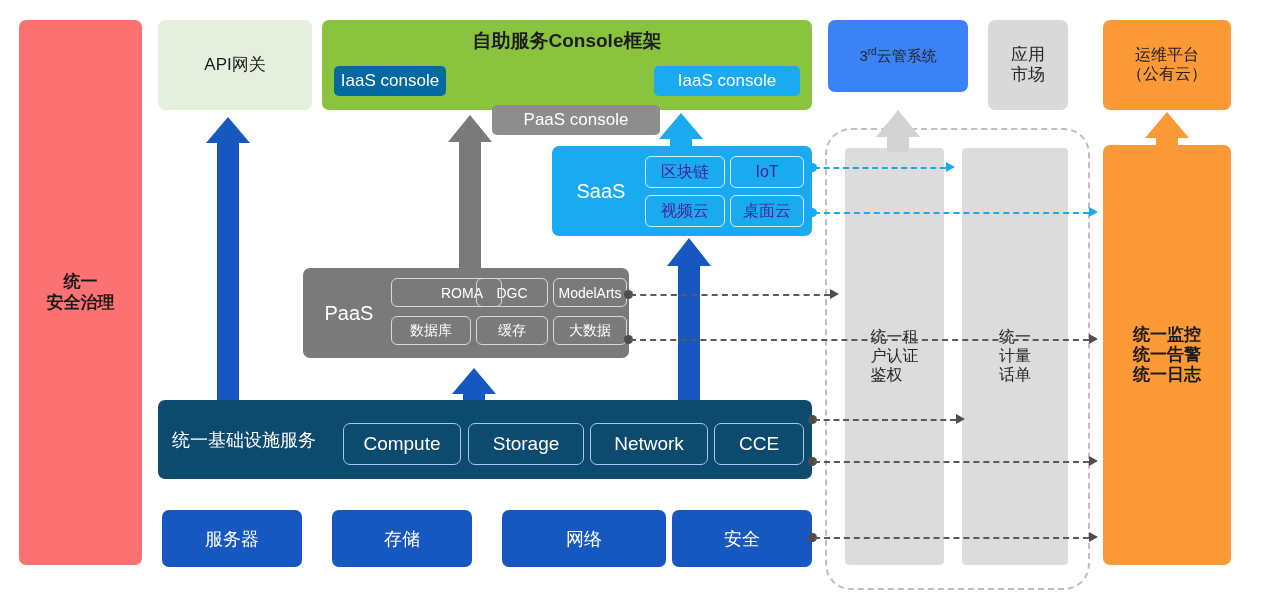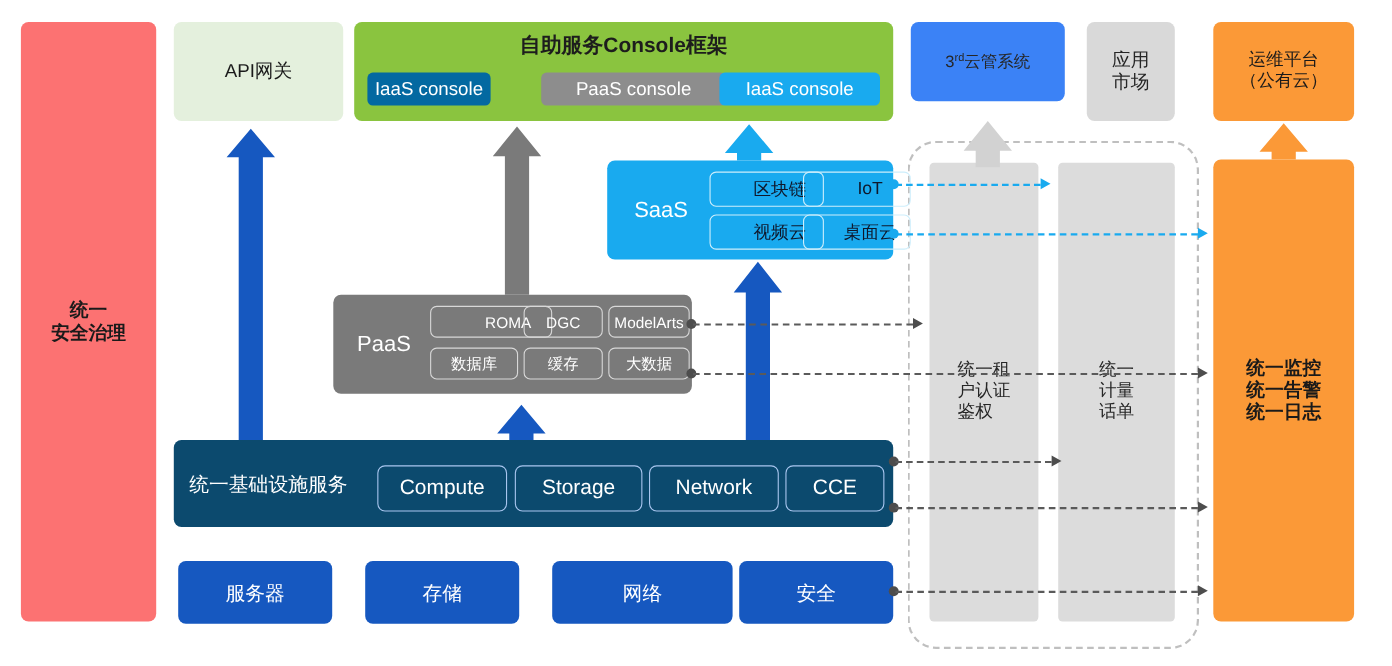--- a/index.html
+++ b/index.html
@@ -39,21 +39,21 @@
   #console-title{
     position:absolute;left:0;top:8px;width:100%;
     text-align:center;color:#1d1d1d;font-size:19px;font-weight:700;
   }
   .console-pill{
     position:absolute;top:46px;height:30px;
     border-radius:5px;display:flex;align-items:center;justify-content:center;
     color:#ffffff;font-size:17px;font-weight:400;
   }
   #pill-iaas{left:12px;width:112px;background:#0369a1;}
-  #pill-paas{left:170px;width:168px;background:#8d8d8d;}
+  #pill-paas{left:170px;width:168px;background:#8d8d8d;margin-top:39px;}
   #pill-saas{left:332px;width:146px;background:#19aaef;}
 
   
   #third-cloud{
     left:828px;top:20px;width:140px;height:72px;
     background:#3b82f6;border-radius:7px;
     color:#262626;font-size:15px;font-weight:400;
   }
   #third-cloud sup{font-size:10px;vertical-align:super;}
   #app-market{
@@ -81,21 +81,21 @@
   }
   #saas-name{
     position:absolute;left:10px;top:0;width:78px;height:100%;
     display:flex;align-items:center;justify-content:center;
     color:#ffffff;font-size:20px;
   }
   .saas-chip{
     position:absolute;height:30px;border-radius:6px;
     border:1.6px solid #cdeefc;background:transparent;
     display:flex;align-items:center;justify-content:center;
-    color:#0f172a;font-size:16px;padding-left:24px;
+    color:#4c1d95;font-size:16px;
   }
   #saas-c0{left:93px;top:10px;width:78px;}
   #saas-c1{left:178px;top:10px;width:72px;}
   #saas-c2{left:93px;top:49px;width:78px;}
   #saas-c3{left:178px;top:49px;width:72px;}
 
   
   #paas-block{
     left:303px;top:268px;width:326px;height:90px;
     background:#7a7a7a;border-radius:7px;display:block;

